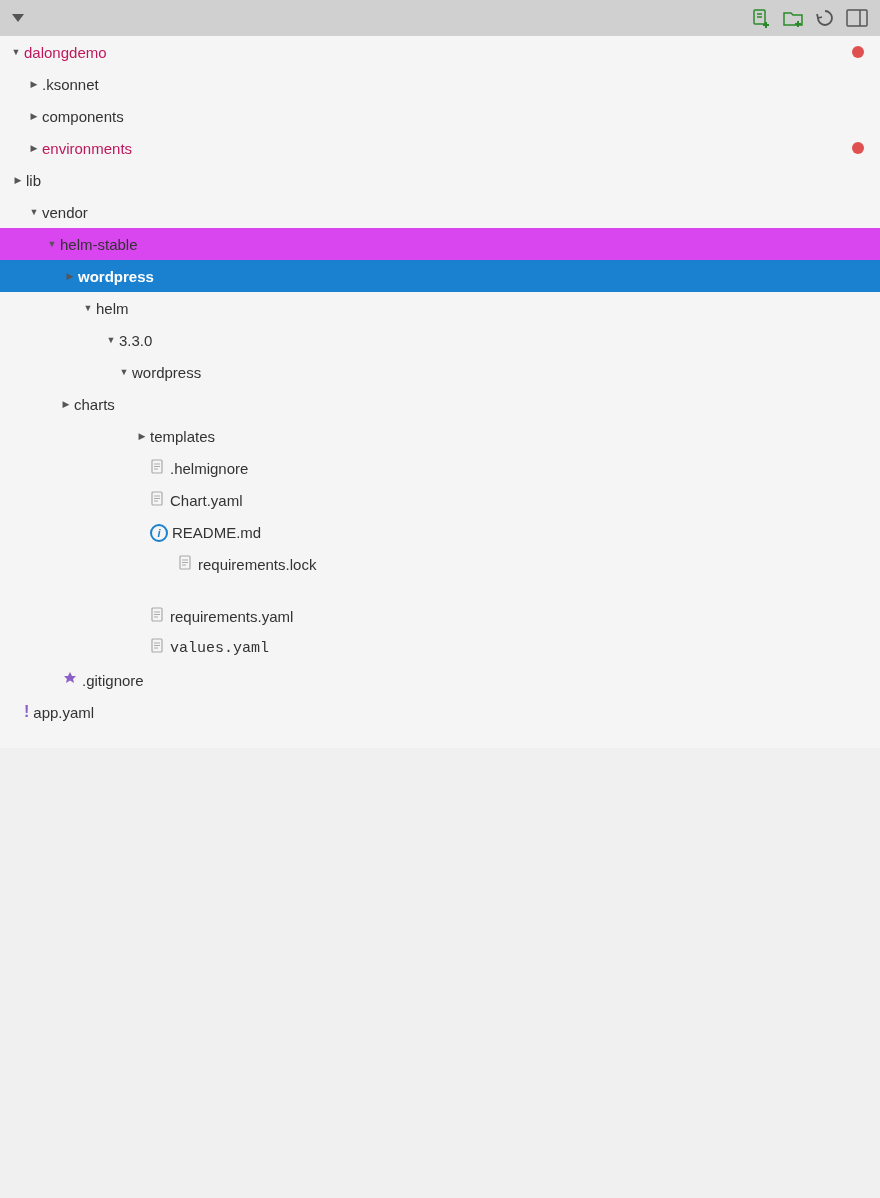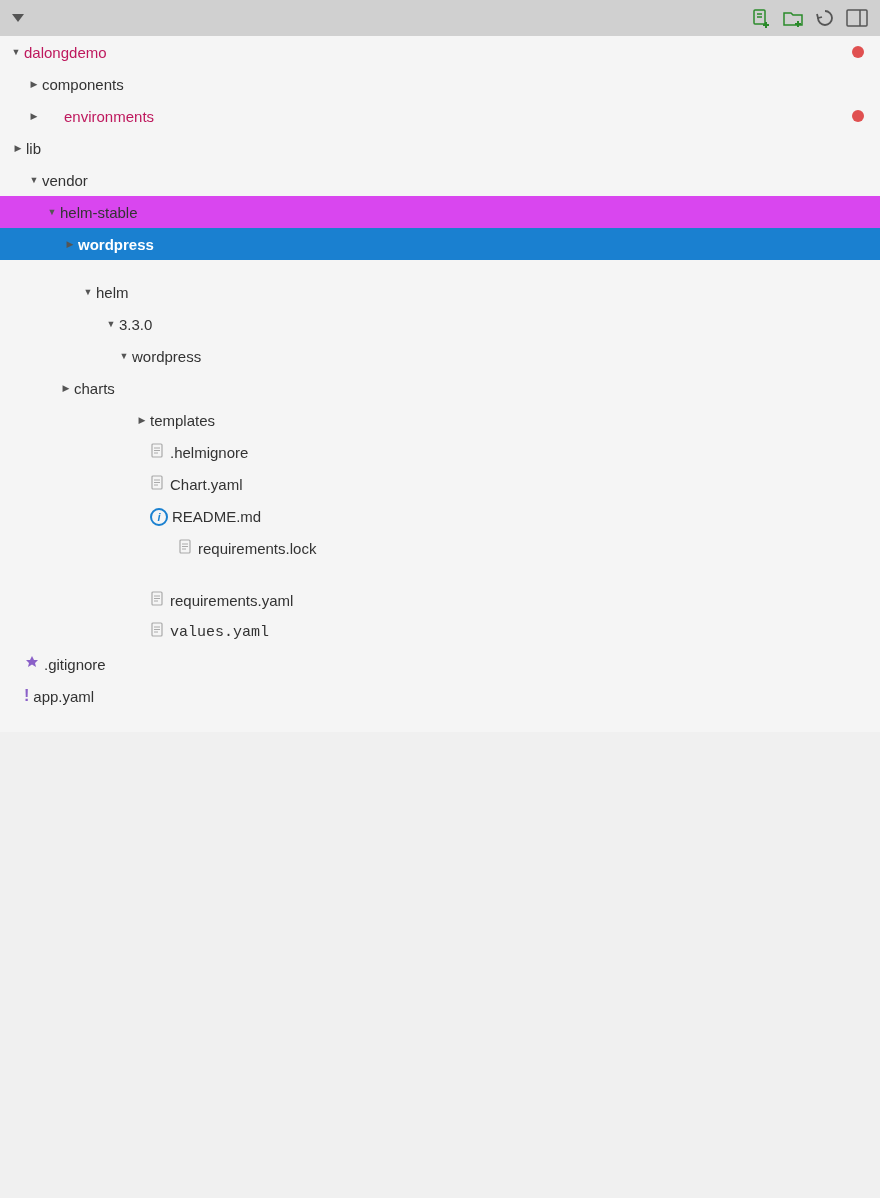--- a/index.html
+++ b/index.html
@@ -190,44 +190,48 @@
 </div>
 
 <div class="tree-container" id="tree-container">
 <div class="tree-item" style="padding-left: 8px;">
       <span class="arrow expanded"></span>
       <span class="item-label red">dalongdemo</span>
       <div class="dot-badge"></div>
     </div>
     <div class="tree-item" style="padding-left: 26px;">
       <span class="arrow collapsed"></span>
+      <span class="item-label">.ksonnet</span>
+    </div>
+    <div class="tree-item" style="padding-left: 26px;">
+      <span class="arrow collapsed"></span>
       <span class="item-label">components</span>
     </div>
-    <div class="tree-item" style="padding-left: 26px; gap: 22px;">
+    <div class="tree-item" style="padding-left: 26px;">
       <span class="arrow collapsed"></span>
       <span class="item-label red">environments</span>
       <div class="dot-badge"></div>
     </div>
     <div class="tree-item" style="padding-left: 10px;">
       <span class="arrow collapsed"></span>
       <span class="item-label">lib</span>
     </div>
     <div class="tree-item" style="padding-left: 26px;">
       <span class="arrow expanded"></span>
       <span class="item-label">vendor</span>
     </div>
     <div class="tree-item highlighted" style="padding-left: 44px;">
       <span class="arrow expanded"></span>
       <span class="item-label">helm-stable</span>
     </div>
     <div class="tree-item selected" style="padding-left: 62px;">
       <span class="arrow collapsed"></span>
       <span class="item-label" style="color: rgb(255, 255, 255); font-weight: 600;">wordpress</span>
     </div>
-    <div class="tree-item" style="padding-left: 80px; margin-top: 16px;">
+    <div class="tree-item" style="padding-left: 80px;">
       <span class="arrow expanded"></span>
       <span class="item-label">helm</span>
     </div>
     <div class="tree-item" style="padding-left: 103px; text-align: right;">
       <span class="arrow expanded"></span>
       <span class="item-label">3.3.0</span>
     </div>
     <div class="tree-item" style="padding-left: 116px;">
       <span class="arrow expanded"></span>
       <span class="item-label">wordpress</span>
@@ -288,21 +292,21 @@
     <div class="tree-item" style="padding-left: 134px; font-family: Liberation Mono, monospace;">
       <span class="arrow file" style="visibility: hidden;"></span>
       <span><svg width="16" height="16" viewBox="0 0 16 16" fill="none" style="margin-right:4px">
       <rect x="2" y="1" width="10" height="13" rx="1" stroke="#aaa" stroke-width="1.2" fill="none"></rect>
       <line x1="4" y1="5" x2="10" y2="5" stroke="#aaa" stroke-width="1"></line>
       <line x1="4" y1="7.5" x2="10" y2="7.5" stroke="#aaa" stroke-width="1"></line>
       <line x1="4" y1="10" x2="8" y2="10" stroke="#aaa" stroke-width="1"></line>
     </svg></span>
       <span class="item-label">values.yaml</span>
     </div>
-    <div class="tree-item" style="padding-left: 8px;">
+    <div class="tree-item" style="padding-left: 8px; margin-left: 38px;">
       <span class="arrow file" style="visibility: hidden;"></span>
       <span><span><svg width="16" height="16" viewBox="0 0 16 16" style="margin-right:4px">
       <path d="M8 1L10 5H14L11 8L12 12L8 9.5L4 12L5 8L2 5H6Z" fill="#8a60c8"></path>
     </svg></span></span>
       <span class="item-label">.gitignore</span>
     </div>
     <div class="tree-item" style="padding-left: 8px;">
       <span class="arrow file" style="visibility: hidden;"></span>
       <span><span style="font-size: 16px; color: rgb(138, 96, 200); font-weight: bold; margin-right: 4px; font-style: normal;">!</span></span>
       <span class="item-label">app.yaml</span>

